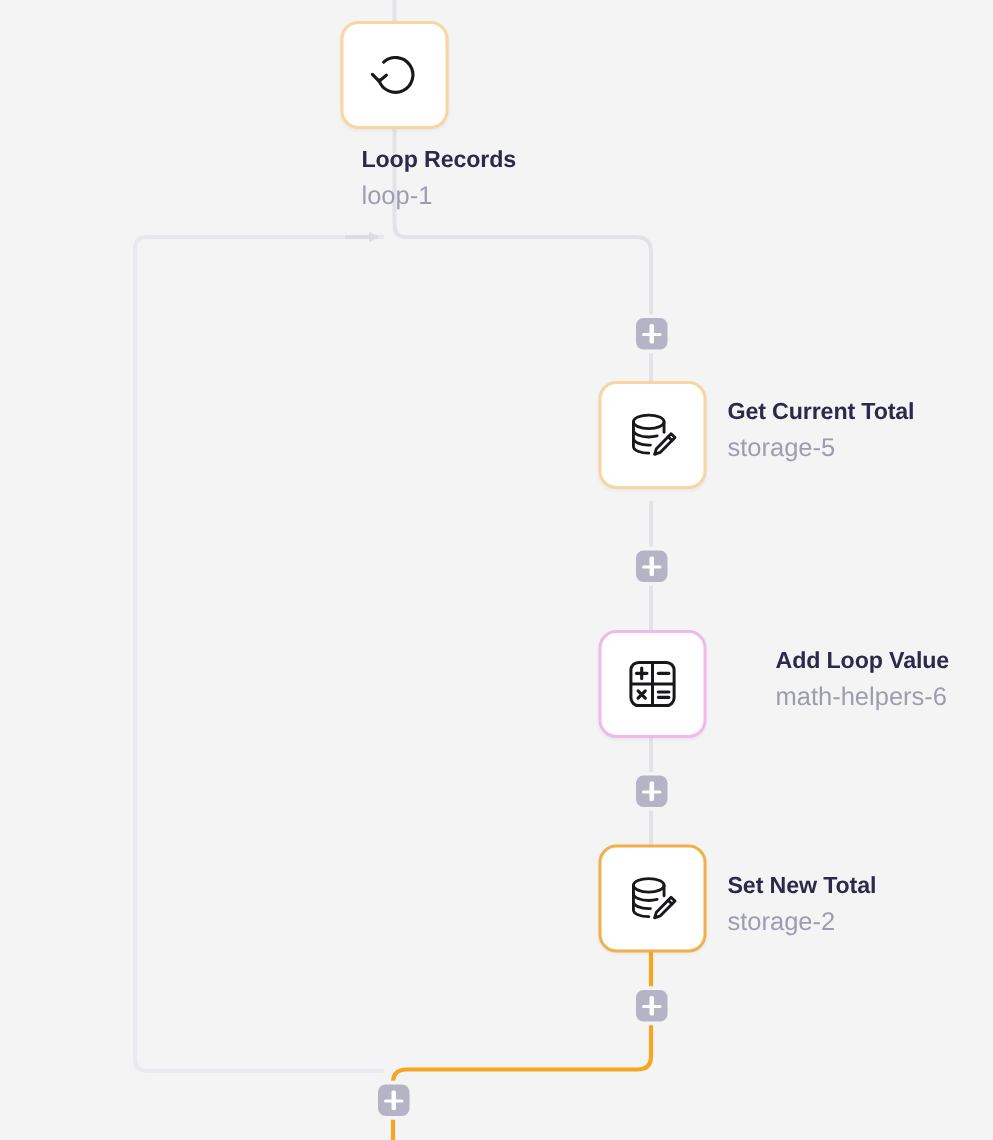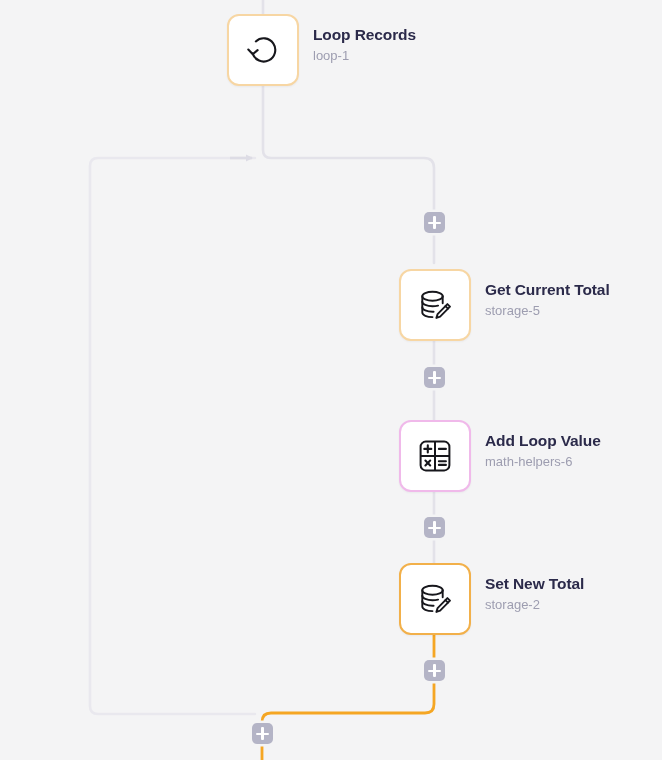--- a/index.html
+++ b/index.html
@@ -59,21 +59,21 @@
     white-space: nowrap;
   }
   .node-title {
     font-size: 15.5px;
     font-weight: bold;
     color: #2b2a4a;
     line-height: 1.25;
     letter-spacing: -0.1px;
   }
   .node-sub {
-    font-size: 13px;
+    font-size: 17px;
     color: #9d9db0;
     line-height: 1.5;
     margin-top: 2px;
   }
 
   .node-icon { display: block; }
 
   
   .plus {
     position: absolute;
@@ -122,34 +122,34 @@
 
     <path d="M434,335 L434,420" fill="none" stroke="#e3e2e9" stroke-width="2.6" stroke-linecap="round"></path>
 
     <path d="M434,492 L434,563" fill="none" stroke="#e3e2e9" stroke-width="2.6" stroke-linecap="round"></path>
 
     <path d="M434,635 L434,704 Q434,713 425,713 L271,713 Q262,713 262,722 L262,733" fill="none" stroke="#f5a623" stroke-width="2.8" stroke-linecap="round"></path>
 
     <path d="M262,746 L262,760" fill="none" stroke="#f5a623" stroke-width="2.8" stroke-linecap="round"></path>
   </svg>
 
-  <div class="node" style="left:227px; top:14px;">
+  <div class="node" style="left:227px; top:14px;flex-direction:column;">
     <div class="node-card accent-orange">
       <svg class="node-icon" width="38" height="38" viewBox="0 0 38 38" xmlns="http://www.w3.org/2000/svg">
         <path d="M8.6,22.4 A11.6,11.6 0 1 0 11.8,10.4" fill="none" stroke="#17171c" stroke-width="2.1" stroke-linecap="round"></path>
         <path d="M4.3,18.6 L8.8,23.2 L13.6,19.1" fill="none" stroke="#17171c" stroke-width="2.1" stroke-linecap="round" stroke-linejoin="round"></path>
       </svg>
     </div>
     <div class="node-text">
       <div class="node-title">Loop Records</div>
       <div class="node-sub">loop-1</div>
     </div>
   </div>
 
-  <div class="node" style="left:399px; top:269px;">
+  <div class="node" style="left:399px; top:254px;">
     <div class="node-card accent-orange">
       <svg class="node-icon" width="40" height="40" viewBox="0 0 40 40" xmlns="http://www.w3.org/2000/svg">
         <g fill="none" stroke="#17171c" stroke-width="1.9" stroke-linecap="round" stroke-linejoin="round">
           <ellipse cx="17.5" cy="11.2" rx="10.2" ry="4.5"></ellipse>
           <path d="M7.3,11.2 L7.3,27.6 C7.3,30.1 11.9,32.1 17.5,32.1"></path>
           <path d="M27.7,11.2 L27.7,18.2"></path>
           <path d="M7.3,16.8 C7.3,19.3 11.9,21.3 17.5,21.3 C19.6,21.3 21.5,21.0 23.1,20.6"></path>
           <path d="M7.3,22.2 C7.3,24.7 11.9,26.7 17.5,26.7 C17.9,26.7 18.2,26.7 18.6,26.7"></path>
         </g>
         <g fill="none" stroke="#17171c" stroke-width="1.9" stroke-linecap="round" stroke-linejoin="round">
@@ -157,42 +157,42 @@
           <path d="M30.4,21.1 L33.0,23.7"></path>
         </g>
       </svg>
     </div>
     <div class="node-text">
       <div class="node-title">Get Current Total</div>
       <div class="node-sub">storage-5</div>
     </div>
   </div>
 
-  <div class="node" style="left:399px; top:420px;">
+  <div class="node" style="left:399px; top:420px;gap:32px;">
     <div class="node-card accent-pink">
       <svg class="node-icon" width="38" height="38" viewBox="0 0 38 38" xmlns="http://www.w3.org/2000/svg">
         <rect x="4.6" y="4.6" width="28.8" height="28.8" rx="5.2" fill="none" stroke="#17171c" stroke-width="2"></rect>
         <path d="M19,4.6 L19,33.4 M4.6,19 L33.4,19" stroke="#17171c" stroke-width="2" fill="none"></path>
 
         <path d="M11.8,8.4 L11.8,15.4 M8.3,11.9 L15.3,11.9" stroke="#17171c" stroke-width="2.1" stroke-linecap="round" fill="none"></path>
 
         <path d="M22.9,11.9 L29.9,11.9" stroke="#17171c" stroke-width="2.1" stroke-linecap="round" fill="none"></path>
 
         <path d="M9.4,23.6 L14.2,28.4 M14.2,23.6 L9.4,28.4" stroke="#17171c" stroke-width="2.1" stroke-linecap="round" fill="none"></path>
 
         <path d="M22.9,24.3 L29.9,24.3 M22.9,27.9 L29.9,27.9" stroke="#17171c" stroke-width="2.1" stroke-linecap="round" fill="none"></path>
       </svg>
     </div>
     <div class="node-text">
       <div class="node-title">Add Loop Value</div>
       <div class="node-sub">math-helpers-6</div>
     </div>
   </div>
 
-  <div class="node" style="left:399px; top:563px;">
+  <div class="node" style="left:399px; top:563px;align-items:center;">
     <div class="node-card accent-orange-s">
       <svg class="node-icon" width="40" height="40" viewBox="0 0 40 40" xmlns="http://www.w3.org/2000/svg">
         <g fill="none" stroke="#17171c" stroke-width="1.9" stroke-linecap="round" stroke-linejoin="round">
           <ellipse cx="17.5" cy="11.2" rx="10.2" ry="4.5"></ellipse>
           <path d="M7.3,11.2 L7.3,27.6 C7.3,30.1 11.9,32.1 17.5,32.1"></path>
           <path d="M27.7,11.2 L27.7,18.2"></path>
           <path d="M7.3,16.8 C7.3,19.3 11.9,21.3 17.5,21.3 C19.6,21.3 21.5,21.0 23.1,20.6"></path>
           <path d="M7.3,22.2 C7.3,24.7 11.9,26.7 17.5,26.7 C17.9,26.7 18.2,26.7 18.6,26.7"></path>
         </g>
         <g fill="none" stroke="#17171c" stroke-width="1.9" stroke-linecap="round" stroke-linejoin="round">

